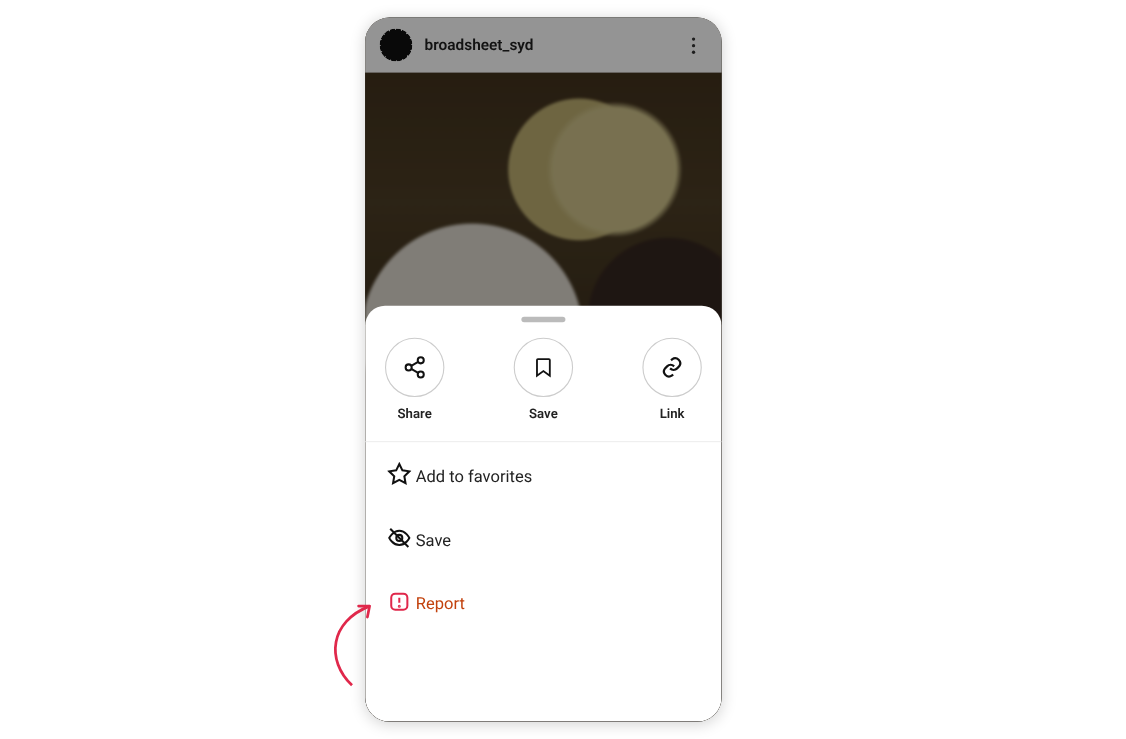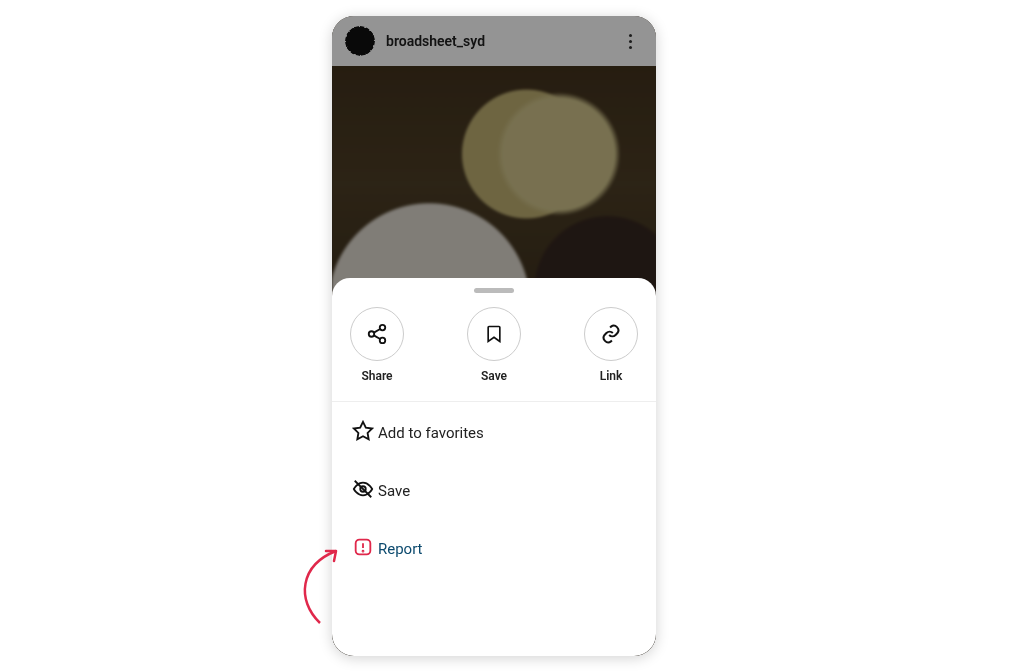--- a/index.html
+++ b/index.html
@@ -148,21 +148,21 @@
     align-items: flex-end;
     gap: 4px;
     padding: 18px 20px;
     font-size: 15px;
     color: #222;
   }
   .list-item.with-sep {
     border-bottom: 1px solid #eee;
   }
   .list-item.danger {
-    color: #0c4a6e;
+    color: #c2410c;
   }
   .list-item svg { flex-shrink: 0; }
 
   
   .arrow {
     position: absolute;
     left: 290px;
     top: 545px;
     width: 62px;
     height: 85px;

